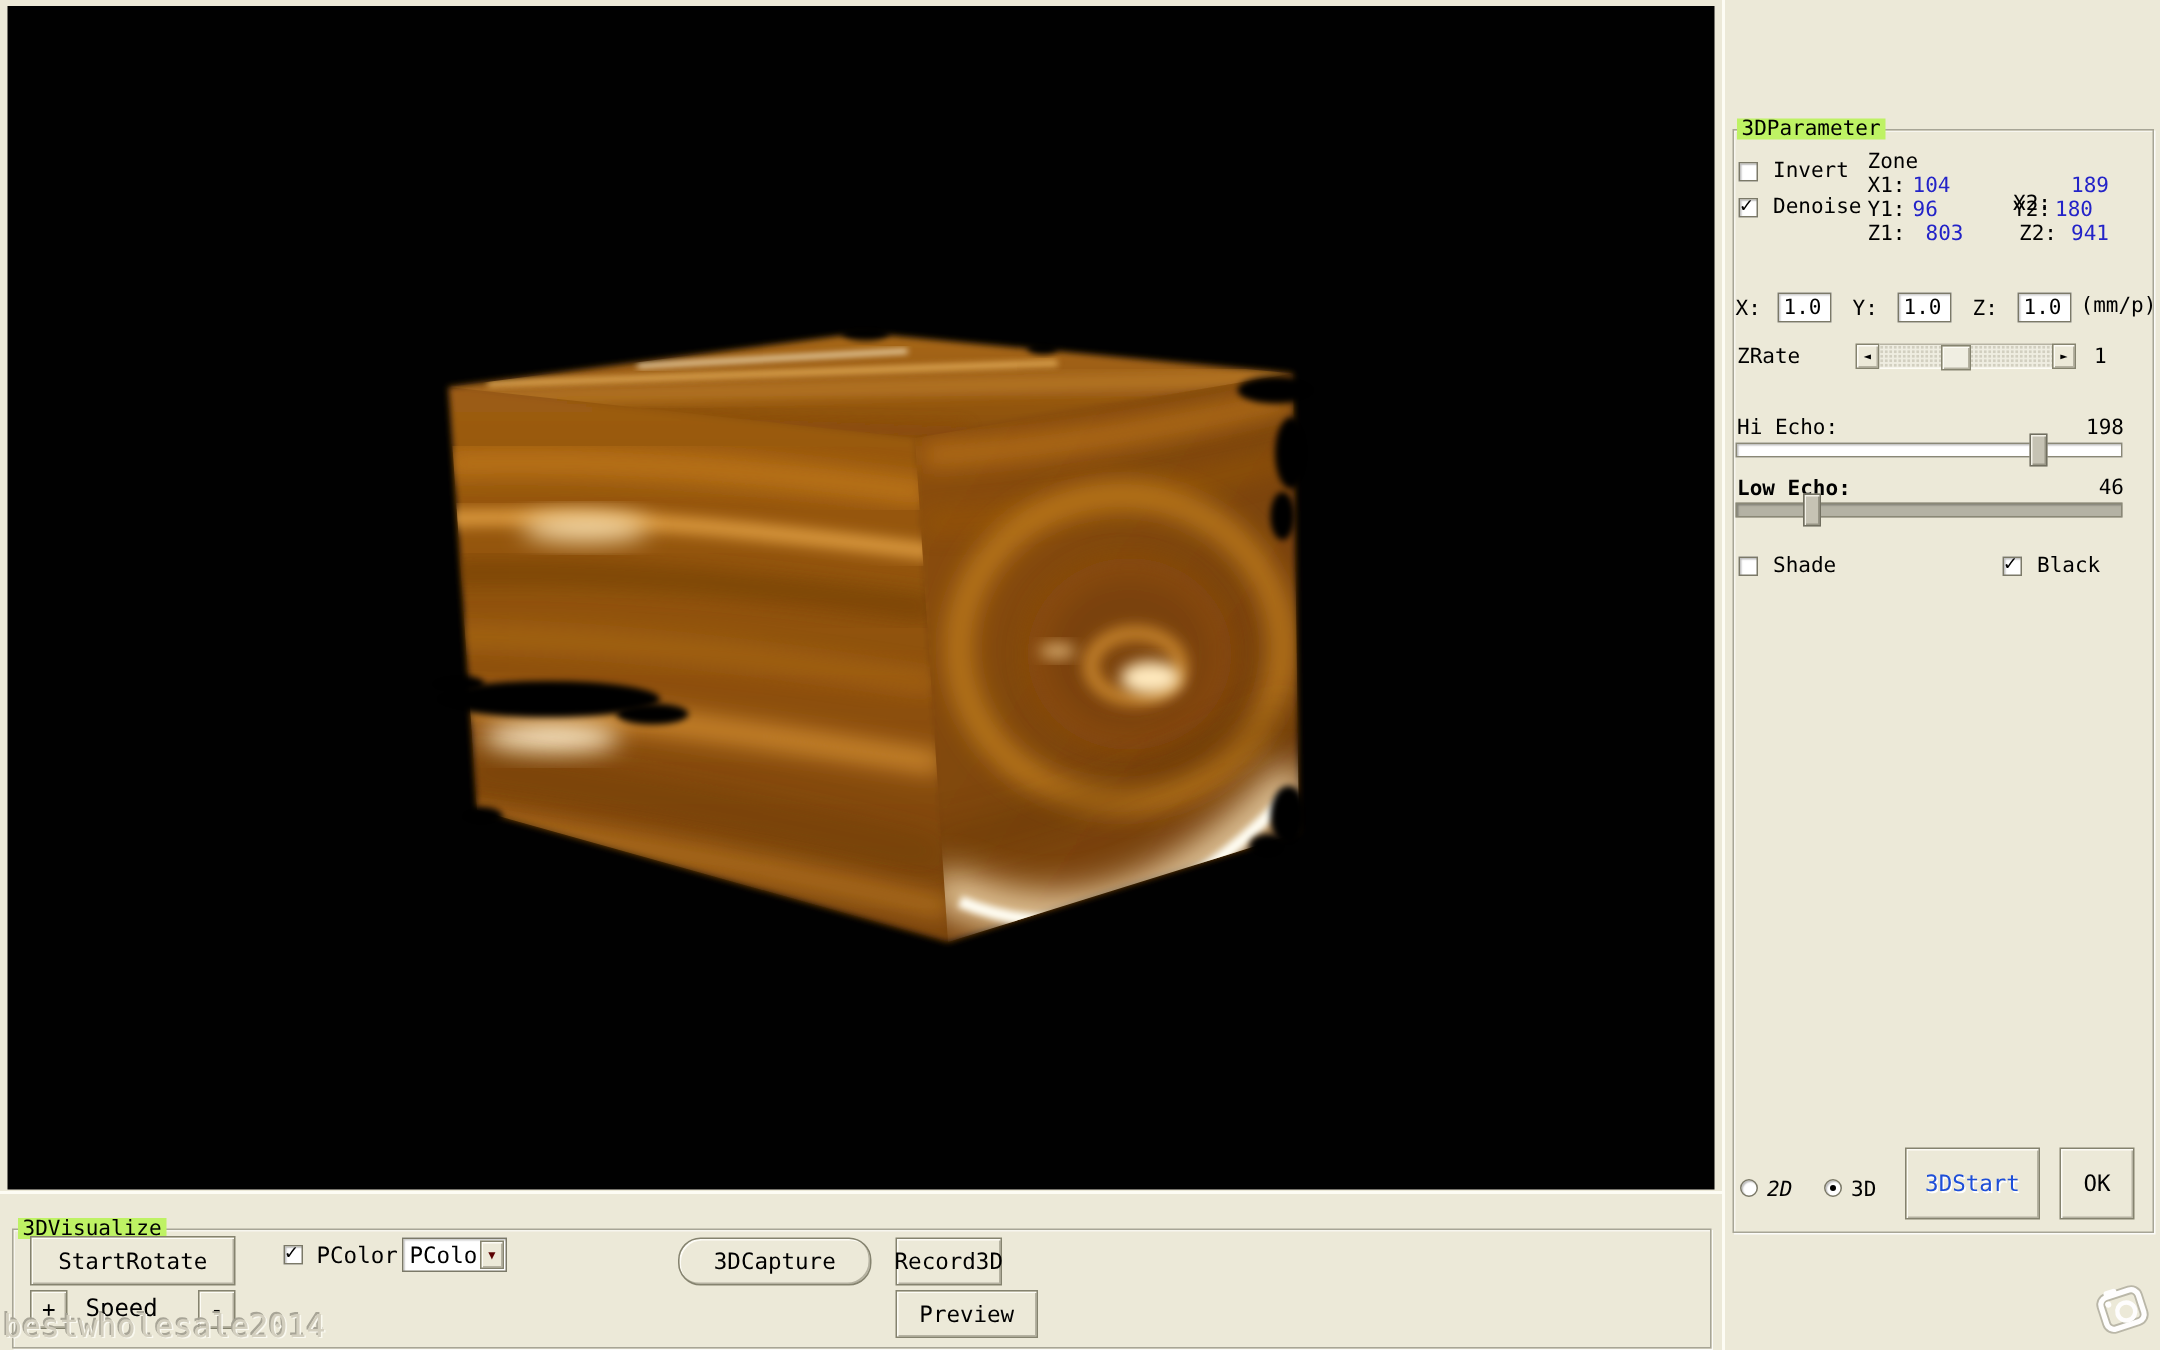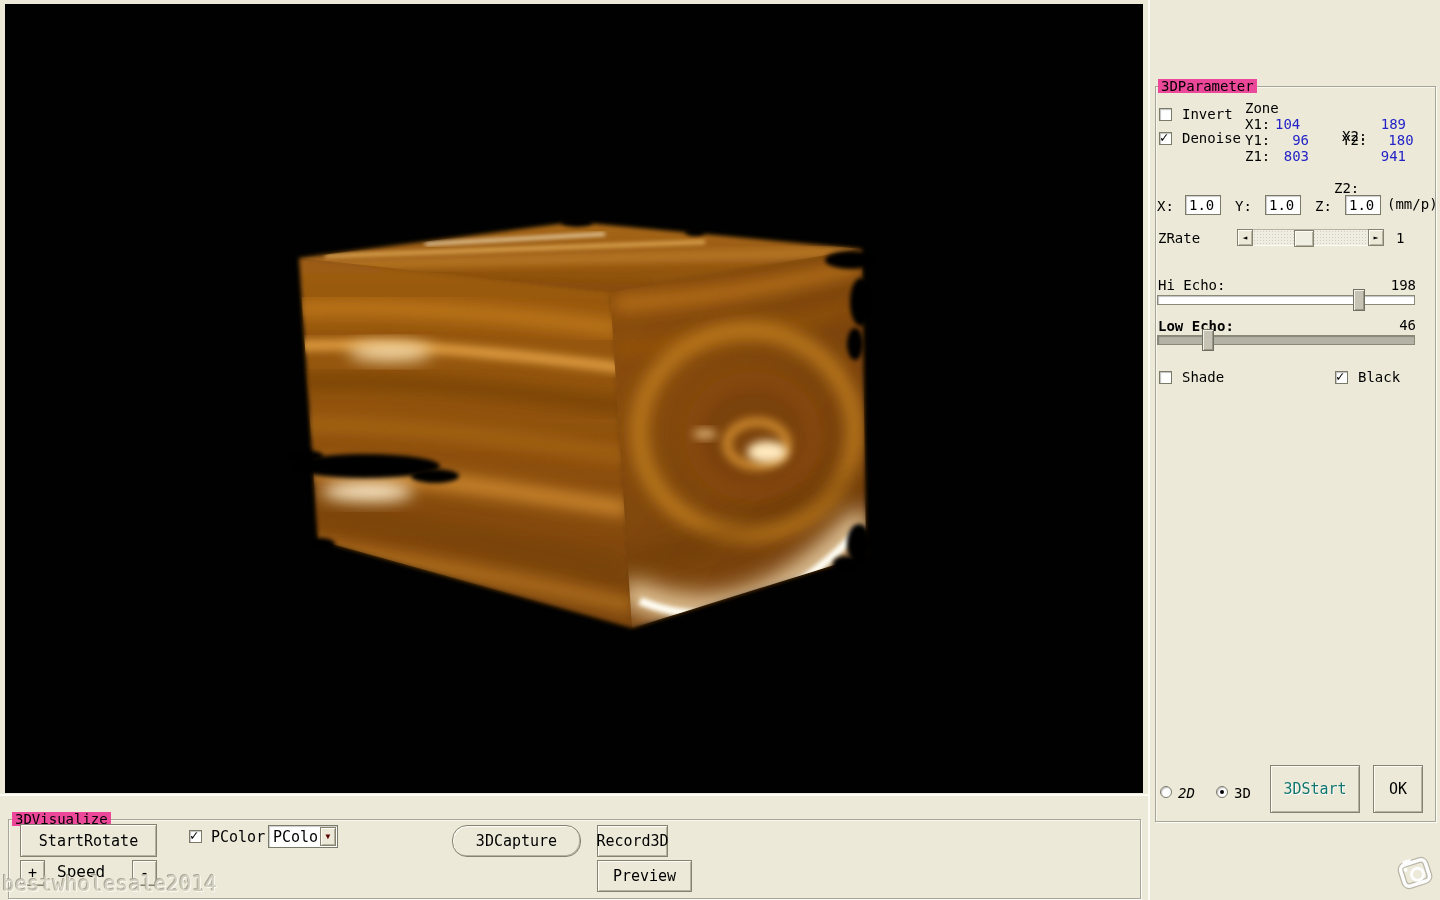--- a/index.html
+++ b/index.html
@@ -18,21 +18,21 @@
 
   
   .right-panel {
     position:absolute; left:1148px; top:0; width:292px; height:900px;
     background:#ece9d8; border-left:2px solid #fdfcf4;
   }
   .groupbox {
     position:absolute; border:1px solid #a7a596;
     box-shadow:1px 1px 0 rgba(255,255,255,.85), inset 1px 1px 0 rgba(255,255,255,.6);
   }
-  .gb-label { position:absolute; background:#ec4899; padding:0 3px; line-height:14px; }
+  .gb-label { position:absolute; background:#bef264; padding:0 3px; line-height:14px; }
 
   .lbl { position:absolute; white-space:nowrap; }
   .val-blue { color:#2323c8; }
 
   .chk {
     position:absolute; width:13px; height:13px; background:#fff;
     border:1px solid #7b7968; box-shadow:inset 1px 1px 1px rgba(0,0,0,.25);
   }
   .chk .tick { position:absolute; left:0px; top:-4px; font-size:14px; font-weight:bold; line-height:16px; }
 
@@ -44,21 +44,21 @@
     content:""; position:absolute; left:3px; top:3px; width:4px; height:4px;
     border-radius:50%; background:#000;
   }
 
   .btn {
     position:absolute; background:#ece9d8; border:1px solid #85836f;
     box-shadow:inset 1px 1px 0 #fdfcf6, inset -1px -1px 0 #b5b2a1;
     display:flex; align-items:center; justify-content:center;
     font-size:15px; cursor:default; font-family:inherit;
   }
-  .btn.disabled { color:#0f766e; text-shadow:1px 1px 0 #fff; }
+  .btn.disabled { color:#1d4ed8; text-shadow:1px 1px 0 #fff; }
 
   .tin {
     position:absolute; background:#fff; border:1px solid #7b7968;
     box-shadow:inset 1px 1px 1px rgba(0,0,0,.2);
     font-family:inherit; font-size:14px; padding:0 3px; line-height:16px;
   }
   input.tin { outline:none; }
 
   
   .sb { position:absolute; height:17px; }
@@ -219,26 +219,26 @@
       <span class="tick">✓</span>
     </span>
     <span class="lbl" style="left:32px; top:130px;">Denoise</span>
 
     <span class="lbl" style="left:95px; top:100px;">Zone</span>
     <span class="lbl" style="left:95px; top:116px;">X1:</span>
     <span class="lbl val-blue" style="left:125px; top:116px; width:34px; text-align:left;">104</span>
     <span class="lbl" style="left:192px; top:116px;margin-top:12px;">X2:</span>
     <span class="lbl val-blue" style="left:222px; top:116px; width:34px; text-align:right;">189</span>
     <span class="lbl" style="left:95px; top:132px;">Y1:</span>
-    <span class="lbl val-blue" style="left:125px; top:132px; width:34px; text-align:right;">96</span>
+    <span class="lbl val-blue" style="left:125px; top:132px; width:34px; ">96</span>
     <span class="lbl" style="left:192px; top:132px;">Y2:</span>
-    <span class="lbl val-blue" style="left:234px; top:132px; width:34px; text-align:center;">180</span>
+    <span class="lbl val-blue" style="left:220px; top:132px; width:34px; text-align:left;">180</span>
     <span class="lbl" style="left:95px; top:148px;">Z1:</span>
     <span class="lbl val-blue" style="left:125px; top:148px; width:34px; text-align:right;">803</span>
-    <span class="lbl" style="left:184px; top:148px;margin-top:32px;">Z2:</span>
+    <span class="lbl" style="left:196px; top:148px;">Z2:</span>
     <span class="lbl val-blue" style="left:222px; top:148px; width:34px; text-align:right;">941</span>
 
     <span class="lbl" style="left:7px; top:198px;">X:</span>
     <input class="tin" style="left: 35px; top: 195px; width: 36px; height: 20px;" value="1.0">
     <span class="lbl" style="left:85px; top:198px;">Y:</span>
     <input class="tin" style="left: 115px; top: 195px; width: 36px; height: 20px;" value="1.0">
     <span class="lbl" style="left:165px; top:198px;">Z:</span>
     <input class="tin" style="left: 195px; top: 195px; width: 36px; height: 20px;" value="1.0">
     <span class="lbl" style="left:237px; top:196px;">(mm/p)</span>
 

